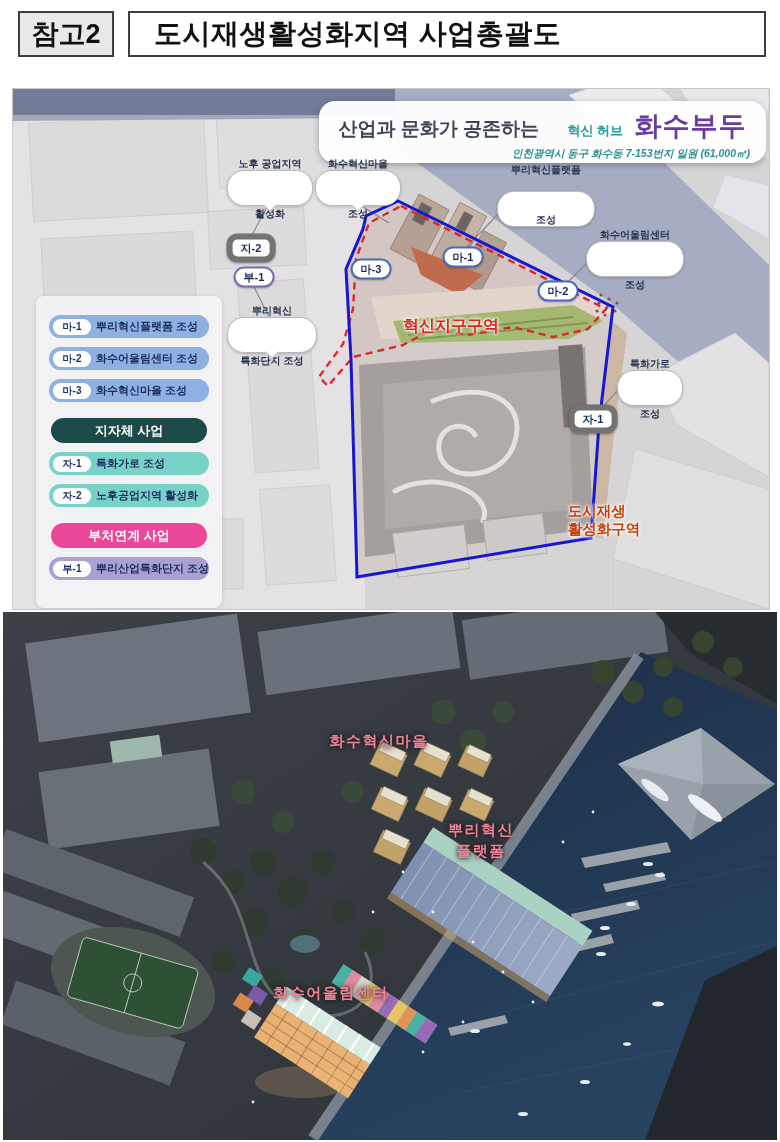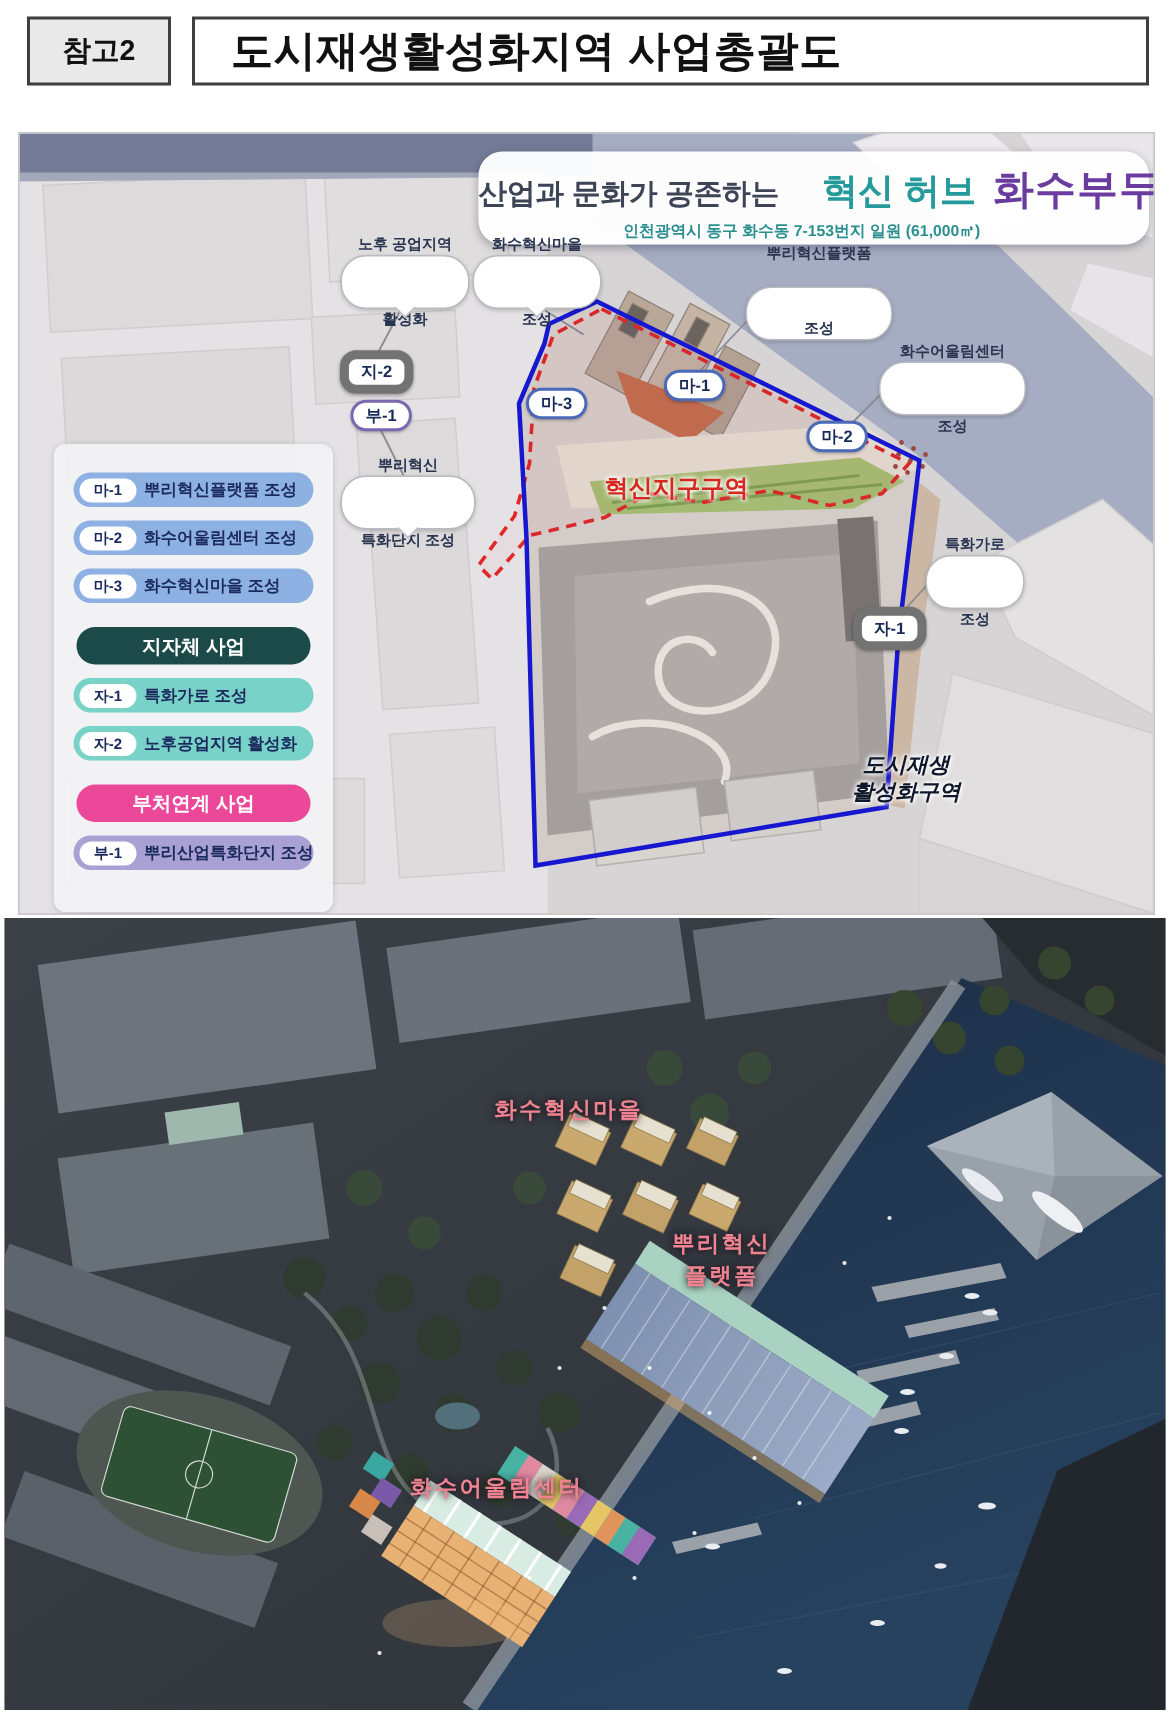--- a/index.html
+++ b/index.html
@@ -3,39 +3,39 @@
 <meta charset="utf-8">
 <style>
   html,body{margin:0;padding:0;background:#ffffff;}
   body{font-family:"Liberation Sans","DejaVu Sans",sans-serif;}
   #page{position:relative;width:780px;height:1142px;background:#ffffff;overflow:hidden;}
 
   
   .hdr-badge{position:absolute;left:18px;top:11px;width:96px;height:46px;
     background:#e9e9e9;border:2.5px solid #3f3f3f;box-sizing:border-box;
     display:flex;align-items:center;justify-content:center;
-    font-size:19px;font-weight:bold;color:#111;}
+    font-size:27px;font-weight:bold;color:#111;}
   .hdr-title{position:absolute;left:128px;top:11px;width:638px;height:46px;
     background:#ffffff;border:2px solid #3f3f3f;box-sizing:border-box;
     display:flex;align-items:center;padding-left:24px;
     font-size:28px;font-weight:bold;color:#111;letter-spacing:0.5px;}
 
   
   #map{position:absolute;left:12px;top:88px;width:756px;height:520px;
     background:#d7d4d6;overflow:hidden;border:1px solid #c9c6c8;box-sizing:content-box;}
   #map svg{position:absolute;left:0;top:0;}
 
   .map-title{position:absolute;left:306px;top:12px;width:447px;height:62px;
     background:rgba(255,255,255,0.96);border-radius:16px;
     box-shadow:0 2px 6px rgba(40,40,60,0.35);text-align:center;}
   .map-title .t-line{margin-top:7px;white-space:nowrap;}
   .t-prefix{font-size:19px;font-weight:bold;color:#3d4456;}
-  .t-hl{font-size:24px;font-weight:bold;color:#259a9b;margin-left:24px;}
+  .t-hl{font-size:13px;font-weight:bold;color:#259a9b;margin-left:24px;}
   .t-name{font-size:27px;font-weight:900;color:#6a3ca0;margin-left:7px;letter-spacing:1px;}
-  .t-sub{font-size:10.5px;font-weight:bold;color:#2b8f90;padding-right:16px;margin-top:3px;}
+  .t-sub{font-size:10.5px;font-weight:bold;color:#2b8f90;text-align:right;padding-right:16px;margin-top:3px;font-style:italic;}
 
   
   .legend{position:absolute;left:23px;top:207px;width:186px;height:302px;
     background:rgba(243,243,246,0.92);border-radius:8px;padding:10px 0 0 0;
     box-shadow:0 1px 4px rgba(0,0,0,0.15);}
   .lg-header{width:156px;height:25px;margin:0 auto;border-radius:13px;
     display:flex;align-items:center;justify-content:center;
     color:#fff;font-size:13px;font-weight:bold;}
   .lg-h1{background:#25316b;}
   .lg-h2{background:#1c4a49;margin-top:16px;}
@@ -63,23 +63,23 @@
   .badge{position:absolute;transform:translate(-50%,-50%);background:#ffffff;
     border-radius:11px;padding:1px 8px;font-size:11px;font-weight:bold;color:#182a57;
     box-shadow:0 1px 2px rgba(0,0,0,0.25);white-space:nowrap;}
   .bd-teal{border:6px solid #737373;}
   .bd-blue{border:2px solid #4a6ab8;}
   .bd-purple{border:2px solid #7a68b0;}
 
   .zone-red{position:absolute;transform:translate(-50%,-50%);
     font-size:16px;font-weight:900;color:#d5281e;white-space:nowrap;
     text-shadow:0 0 3px #fff,0 0 3px #fff,0 0 5px #fff;}
-  .zone-navy{position:absolute;transform:translate(-50%,-50%);text-align:center;
-    font-size:14.5px;font-weight:900;color:#0f172a;line-height:1.25;white-space:nowrap;
-    text-shadow:0 0 3px #fff,0 0 3px #fff,0 0 5px #fff;font-style:italic;}
+  .zone-navy{position:absolute;transform:translate(-50%,-50%);
+    font-size:14.5px;font-weight:900;color:#c2410c;line-height:1.25;white-space:nowrap;
+    text-shadow:0 0 3px #fff,0 0 3px #fff,0 0 5px #fff;}
 
   
   #render{position:absolute;left:3px;top:612px;width:774px;height:528px;
     background:#343a41;overflow:hidden;}
   .r-label{position:absolute;transform:translate(-50%,-50%);
     font-size:15px;font-weight:bold;color:#ef8391;letter-spacing:1.5px;white-space:nowrap;
     text-shadow:0 0 4px rgba(25,15,25,0.75),0 0 6px rgba(25,15,25,0.5);text-align:center;line-height:1.4;}
 </style>
 </head>
 <body>

